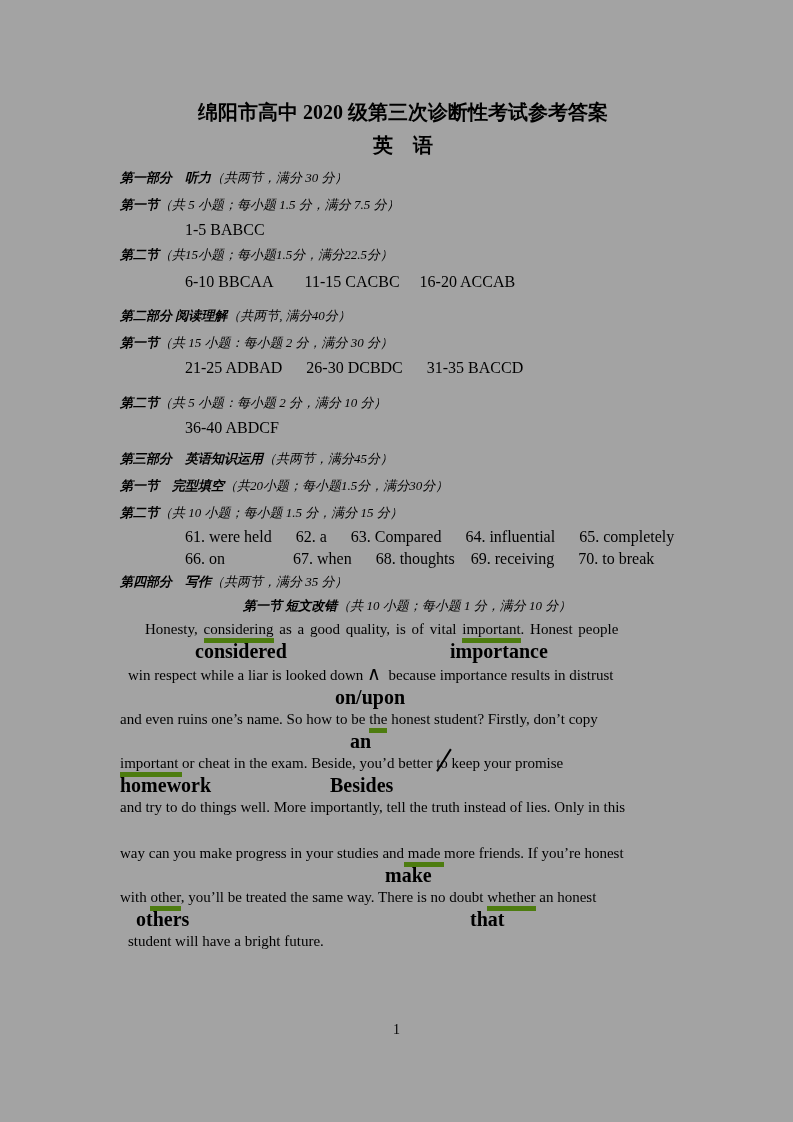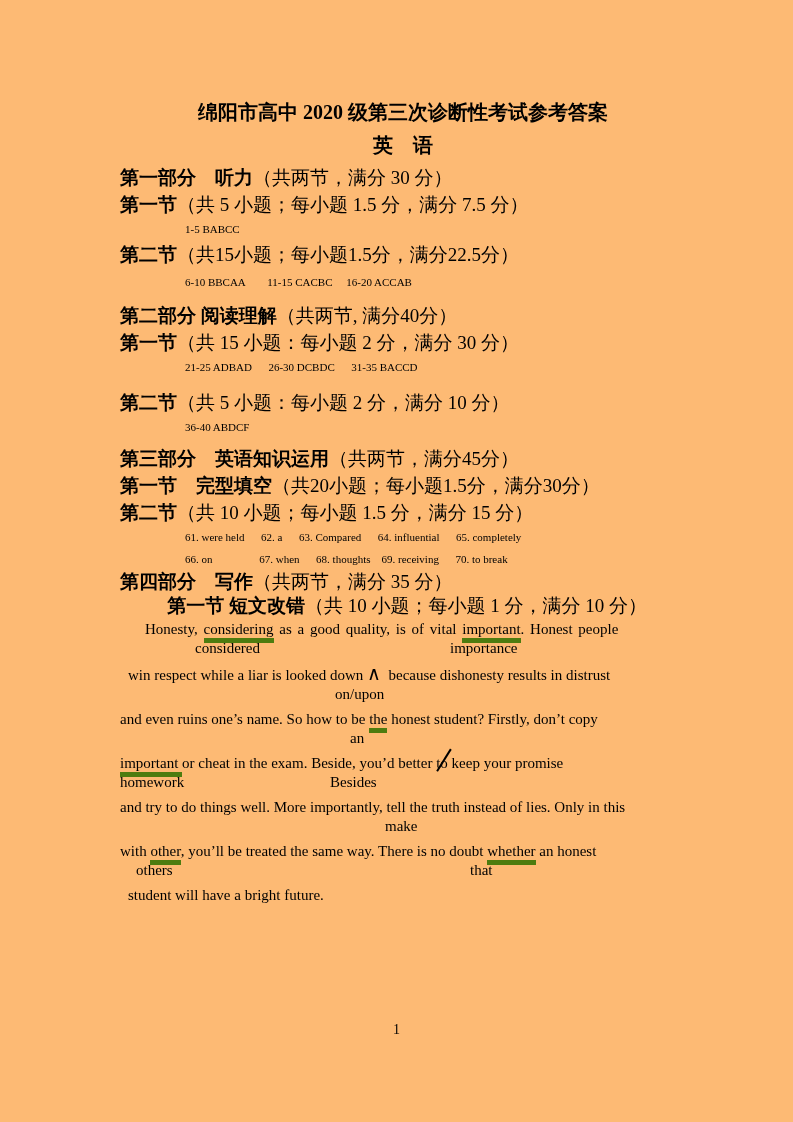--- a/index.html
+++ b/index.html
@@ -1,45 +1,45 @@
 <!DOCTYPE html>
 <html><head>
 <meta charset="utf-8">
 <style>
   * { margin: 0; padding: 0; box-sizing: border-box; }
   html, body { background: #ffffff; }
   .page {
     width: 793px; height: 1122px;
-    background: #fdba74; color: #000;
+    background: #a3a3a3; color: #000;
     position: relative; overflow: hidden;
     font-family: "Liberation Serif", "DejaVu Serif", serif;
   }
   .content { position: absolute; left: 120px; top: 98px; width: 566px; }
 
   .doc-title {
     text-align: center; font-weight: bold;
     font-size: 20px; line-height: 28px;
     white-space: pre;
   }
   .subject {
     text-align: center; font-weight: bold;
     font-size: 20px; line-height: 38px;
     white-space: pre;
   }
 
-  .h  { font-size: 19px; line-height: 27px; white-space: pre; }
+  .h  { font-size: 13px; line-height: 27px; white-space: pre; font-style: italic; }
   .h b { font-weight: bold; }
   .h .rest { font-weight: normal; }
   .h.lh24 { line-height: 24px; }
   .h.ind { padding-left: 8px; text-align: center; }
   .mt6  { margin-top: 6px; }
   .mt10 { margin-top: 10px; }
 
   .ans {
-    font-size: 11px; line-height: 23px;
+    font-size: 16px; line-height: 23px;
     padding-left: 65px; white-space: pre;
   }
   .ans.lh28 { line-height: 28px; }
   .ans.lh22 { line-height: 22px; }
 
   .p-line { font-size: 15px; line-height: 22px; white-space: pre; }
   .p-line.ind25 { padding-left: 25px; }
   .p-line.ind8  { padding-left: 8px; }
   .p-line.ws { word-spacing: 2px; }
   .p-line.gap { margin-top: 24px; }
@@ -48,21 +48,21 @@
 
   .caret { font-size: 19px; font-family: "DejaVu Sans", "Liberation Sans", sans-serif; }
 
   .del { position: relative; display: inline-block; }
   .del::after {
     content: ""; position: absolute;
     left: 55%; top: -5px; height: 26px; width: 1.5px;
     background: #000; transform: rotate(32deg);
   }
 
-  .corr { position: relative; height: 22px; font-size: 15px; }
+  .corr { position: relative; height: 22px; font-size: 20px; font-weight: bold; }
   .corr span { position: absolute; top: 0; white-space: pre; }
 
   .page-number {
     position: absolute; top: 1022px; left: 0; width: 100%;
     text-align: center; font-size: 14px;
   }
 </style>
 </head>
 <body>
 
@@ -92,38 +92,39 @@
 
     <div class="h lh24"><b>第四部分　写作</b><span class="rest">（共两节，满分 35 分）</span></div>
     <div class="h lh24 ind"><b>第一节 短文改错</b><span class="rest">（共 10 小题；每小题 1 分，满分 10 分）</span></div>
 
     <div class="p-line ind25 ws"><span>Honesty, </span><span class="u">considering</span><span> as a good quality, is of vital </span><span class="u">important</span><span>. Honest people</span></div>
     <div class="corr">
         <span style="left:75px">considered</span>
         <span style="left:330px">importance</span>
       </div>
 
-    <div class="p-line ind8"><span>win respect while a liar is looked down </span><span class="caret">∧</span><span>  because dishonesty results in distrust</span></div>
+    <div class="p-line ind8"><span>win respect while a liar is looked down </span><span class="caret">∧</span><span>  because importance results in distrust</span></div>
     <div class="corr">
         <span style="left:215px">on/upon</span>
       </div>
 
     <div class="p-line"><span>and even ruins one’s name. So how to be </span><span class="u">the</span><span> honest student? Firstly, don’t copy</span></div>
     <div class="corr">
         <span style="left:230px">an</span>
       </div>
 
     <div class="p-line"><span class="u">important </span><span>or cheat in the exam. Beside, you’d better </span><span class="del">to</span><span> keep your promise</span></div>
     <div class="corr">
         <span style="left:0">homework</span>
         <span style="left:210px">Besides</span>
       </div>
 
     <div class="p-line">and try to do things well. More importantly, tell the truth instead of lies. Only in this</div>
 
+    <div class="p-line gap"><span>way can you make progress in your studies and</span><span class="u"> made </span><span>more friends. If you’re honest</span></div>
     <div class="corr">
         <span style="left:265px">make</span>
       </div>
 
     <div class="p-line"><span>with </span><span class="u">other</span><span>, you’ll be treated the same way. There is no doubt </span><span class="u">whether</span><span> an honest</span></div>
     <div class="corr">
         <span style="left:16px">others</span>
         <span style="left:350px">that</span>
       </div>
 

